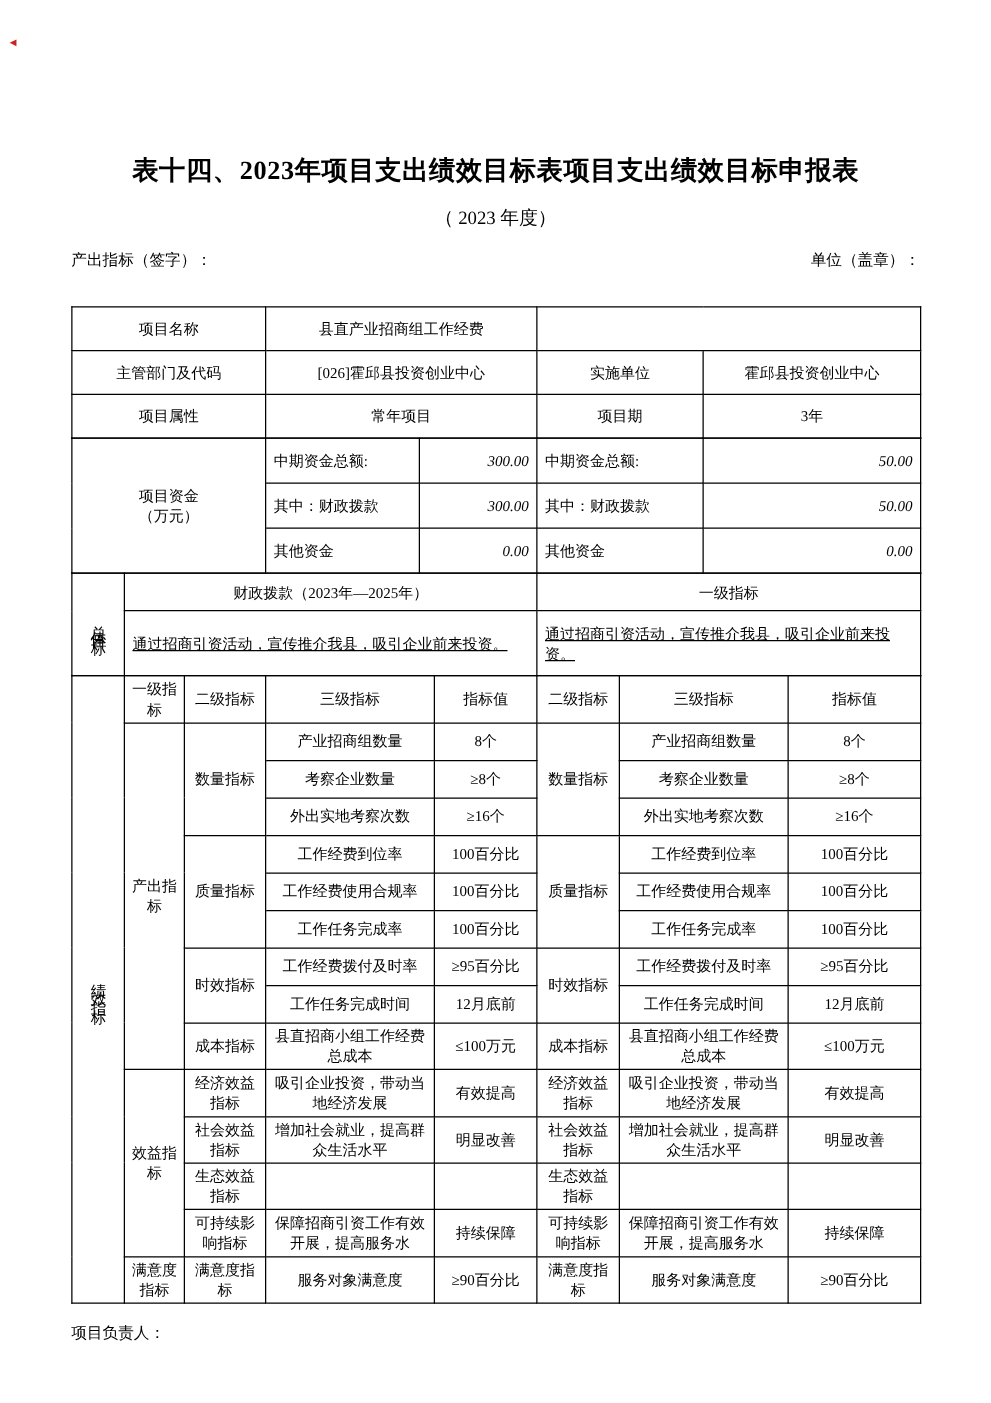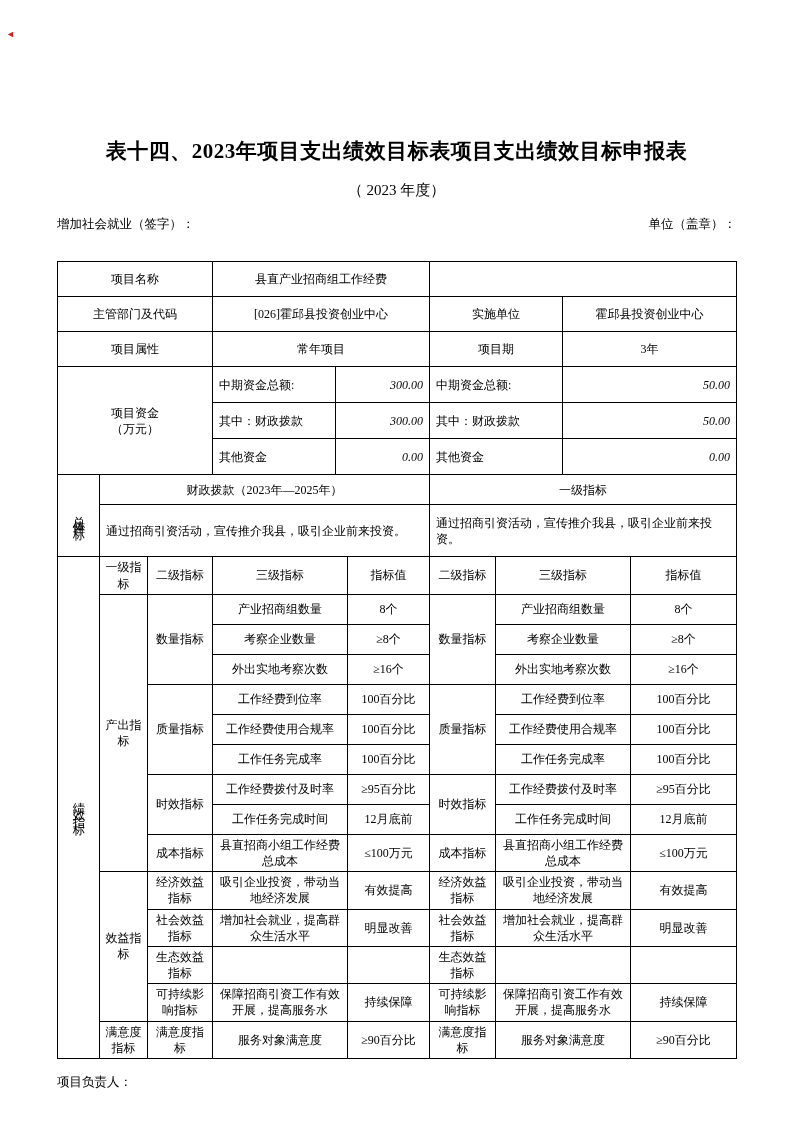--- a/index.html
+++ b/index.html
@@ -3,49 +3,49 @@
 <meta charset="utf-8">
 <style>
   html,body { margin:0; padding:0; background:#ffffff; }
   body {
     width:793px; height:1122px;
     font-family:"Liberation Serif","DejaVu Serif",serif;
     color:#000; position:relative;
   }
   .corner-mark { position:absolute; left:6px; top:30px; color:#cc2222; font-size:9px; line-height:1; }
   .sheet { padding:122px 57px 0 57px; }
-  .doc-title { text-align:center; font-size:21px; font-weight:bold; margin:15px; line-height:1.4; letter-spacing:0.5px; }
+  .doc-title { text-align:center; font-size:21px; font-weight:bold; margin:0; line-height:1.4; letter-spacing:0.5px; }
   .doc-subtitle { text-align:center; font-size:15px; margin-top:14px; }
   .sign-row { display:flex; justify-content:space-between; font-size:12.5px; margin-top:16px; margin-bottom:5px; }
   .tbl { width:679px; border-collapse:collapse; table-layout:fixed; font-size:12px;margin-top:28px; }
   .tbl.mt { margin-top:-1px; }
   .tbl td { border:1px solid #000; padding:2px 4px; text-align:center; vertical-align:middle; line-height:1.35; word-break:break-all; }
   .h35 { height:35px; }
   .h36 { height:36px; }
   .h30 { height:30px; }
-  .h52 { height:52px; }
+  .h52 { height:52px;text-decoration:underline; }
   .tl { text-align:left !important; padding-left:6px !important; }
   .tr { text-align:right !important; padding-right:6px !important;font-style:italic; }
   .vert { writing-mode:vertical-lr; text-orientation:upright; display:inline-block; letter-spacing:4px; font-size:12.5px; }
   .vert-tall { letter-spacing:7px; }
   .goal { vertical-align:middle; }
   .footer-label { font-size:12.5px; margin-top:15px; }
 </style>
 </head>
 <body>
 
 <span class="corner-mark">◄</span>
 
 <div class="sheet">
 
   <h1 class="doc-title">表十四、2023年项目支出绩效目标表项目支出绩效目标申报表</h1>
   <div class="doc-subtitle">（ 2023 年度）</div>
 
   <div class="sign-row">
-    <span>增加社会就业（签字）：</span>
+    <span>产出指标（签字）：</span>
     <span>单位（盖章）：</span>
   </div>
 
   <table class="tbl">
     <colgroup>
         <col style="width:155px">
         <col style="width:217px">
         <col style="width:133px">
         <col style="width:174px">
       </colgroup>

